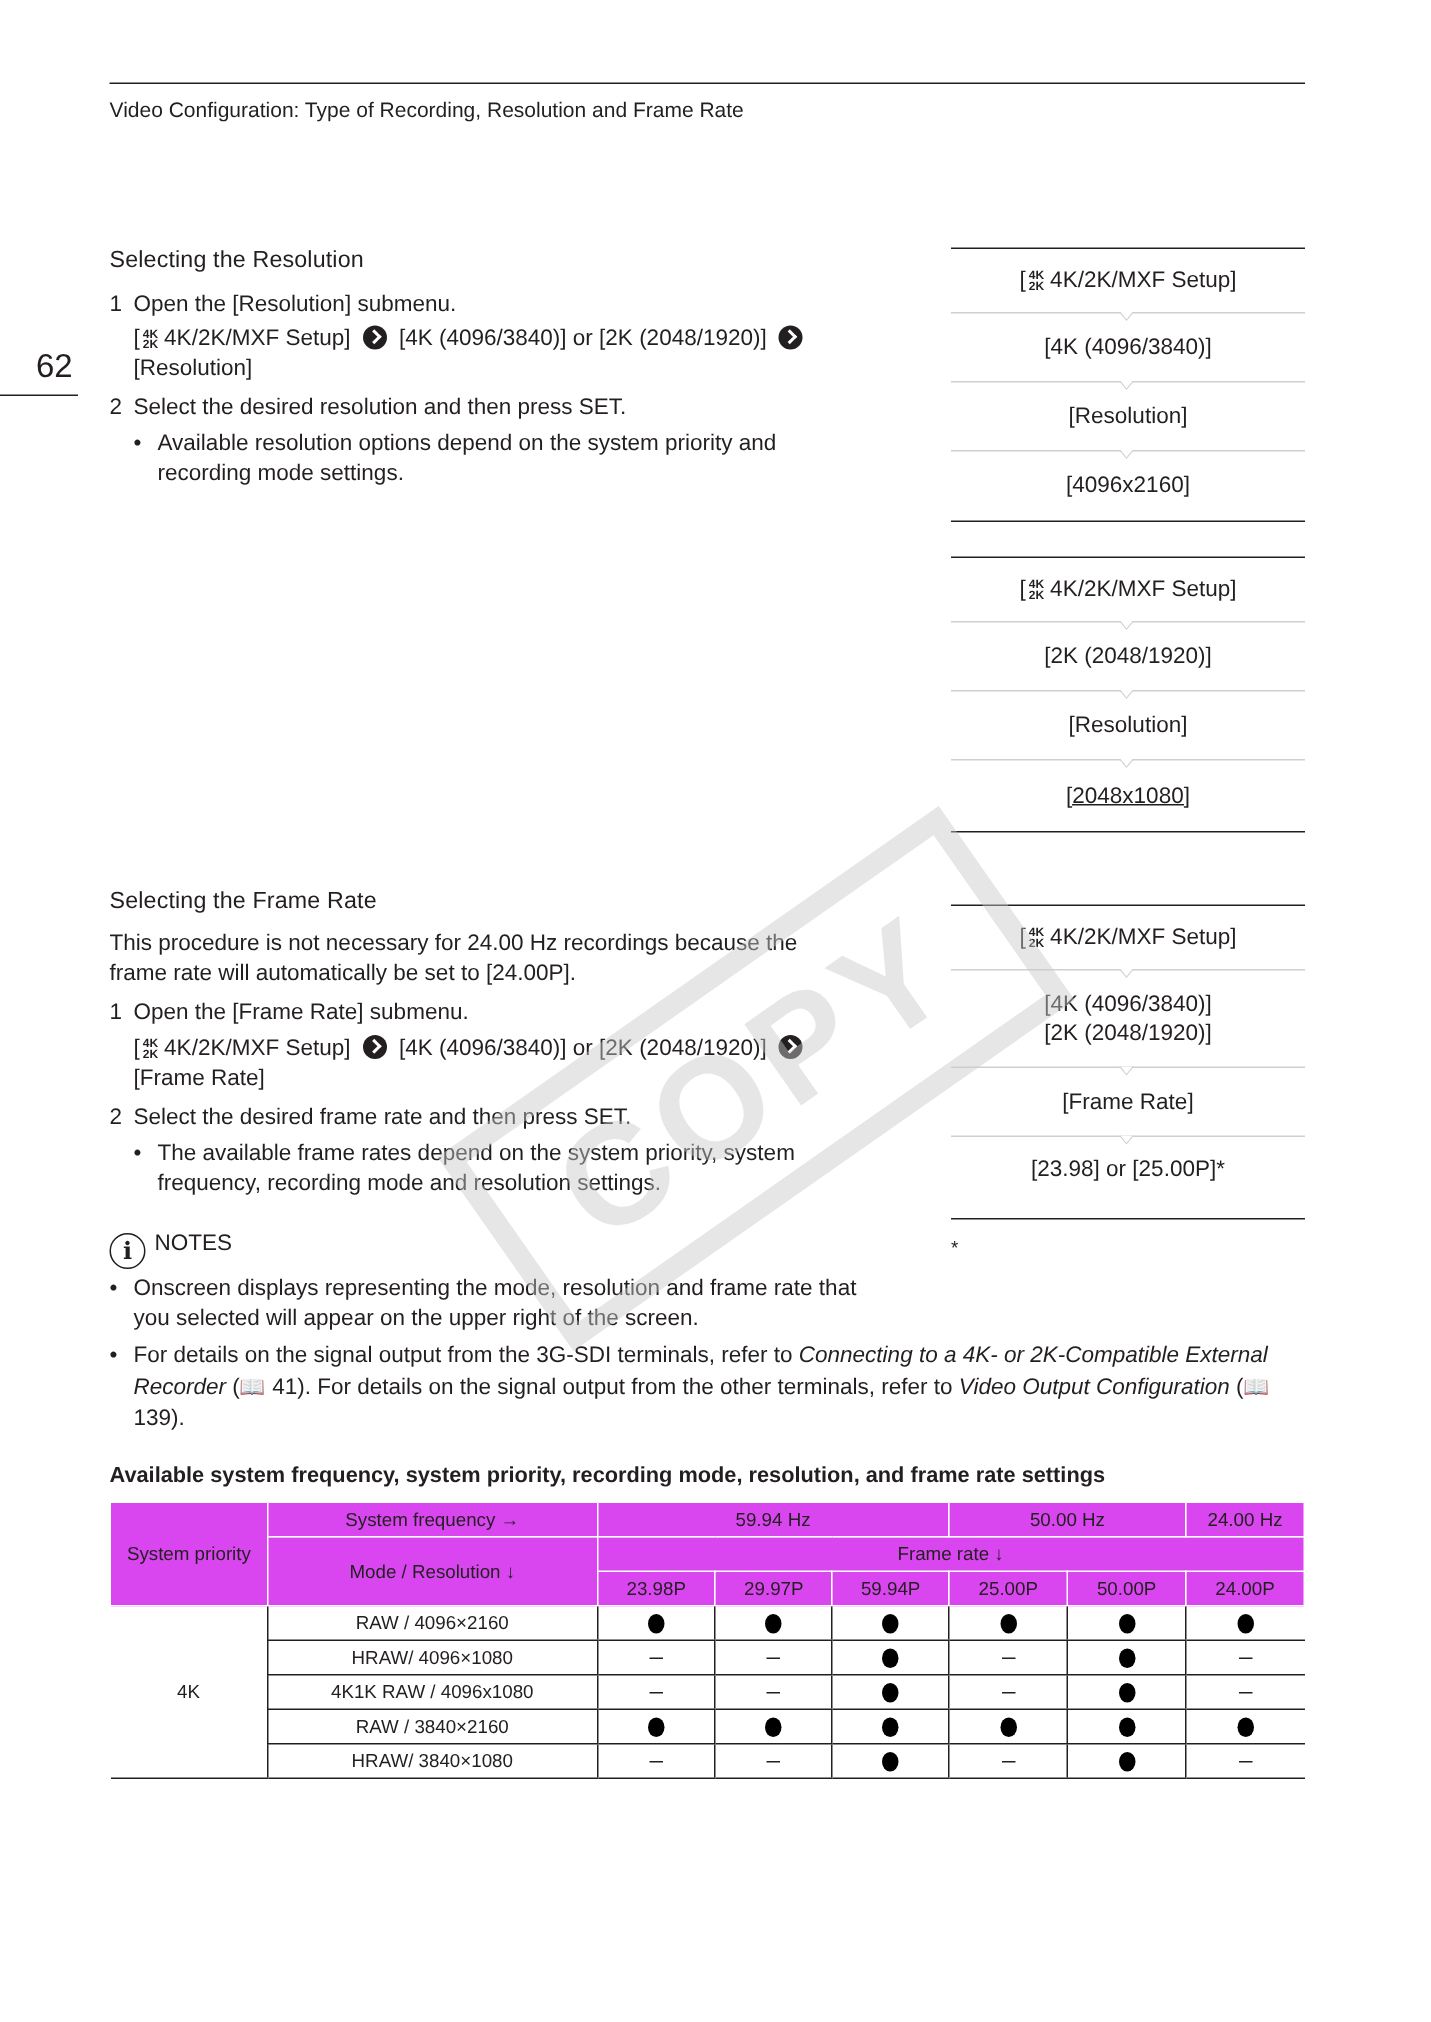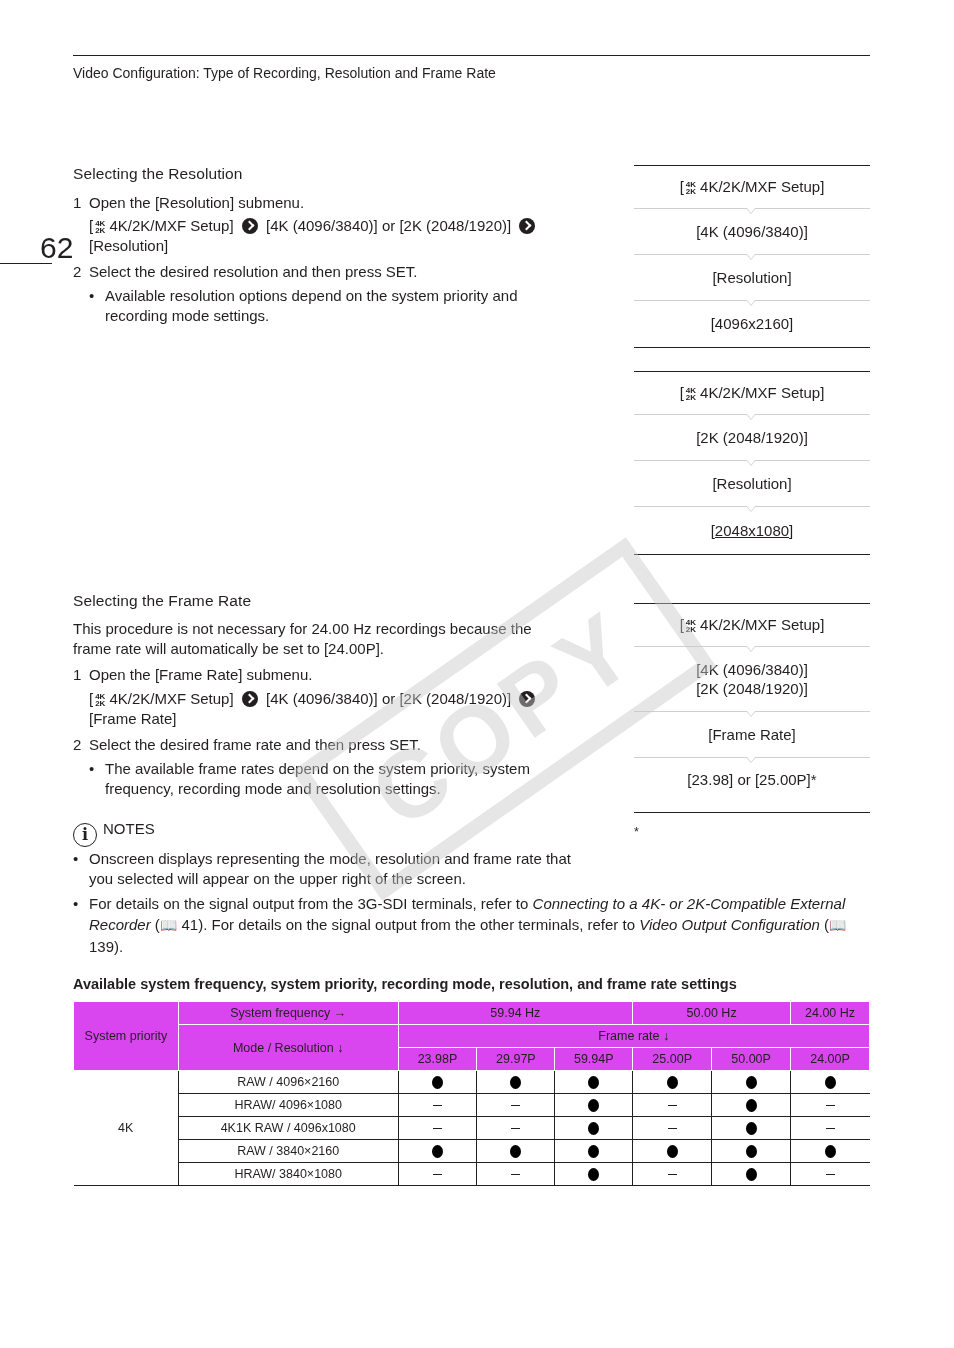--- a/index.html
+++ b/index.html
@@ -1,21 +1,21 @@
 <!DOCTYPE html>
 <html><head>
 <meta charset="utf-8">
 <style>
   html, body { margin: 0; padding: 0; background: #ffffff; }
   body { width: 954px; height: 1348px; position: relative; overflow: hidden;
          font-family: "Liberation Sans", sans-serif; color: #231f20; }
   .abs { position: absolute; }
   .rule-top { left: 73px; top: 55px; width: 797px; height: 1px; background: #231f20; }
   .running-head { left: 73px; top: 65px; font-size: 14px; }
-  .page-num { left: 24px; top: 231px; font-size: 30px; font-weight: 300; margin-left: 16px; }
+  .page-num { left: 24px; top: 231px; font-size: 22px; font-weight: 300; }
   .page-num-rule { left: 0; top: 263px; width: 52px; height: 1px; background: #231f20; }
 
   .h2 { font-size: 15.5px; font-weight: normal; letter-spacing: 0.1px; }
   .body { font-size: 15px; line-height: 20px; }
   .step { position: absolute; left: 73px; }
   .step .num { display: inline-block; width: 16px; }
   .path { position: absolute; left: 89px; font-size: 15px; line-height: 20px; width: 490px; }
   .bullet { position: absolute; left: 89px; font-size: 15px; line-height: 20px; width: 470px; padding-left: 16px; }
   .bullet::before { content: "•"; position: absolute; left: 0; }
 

